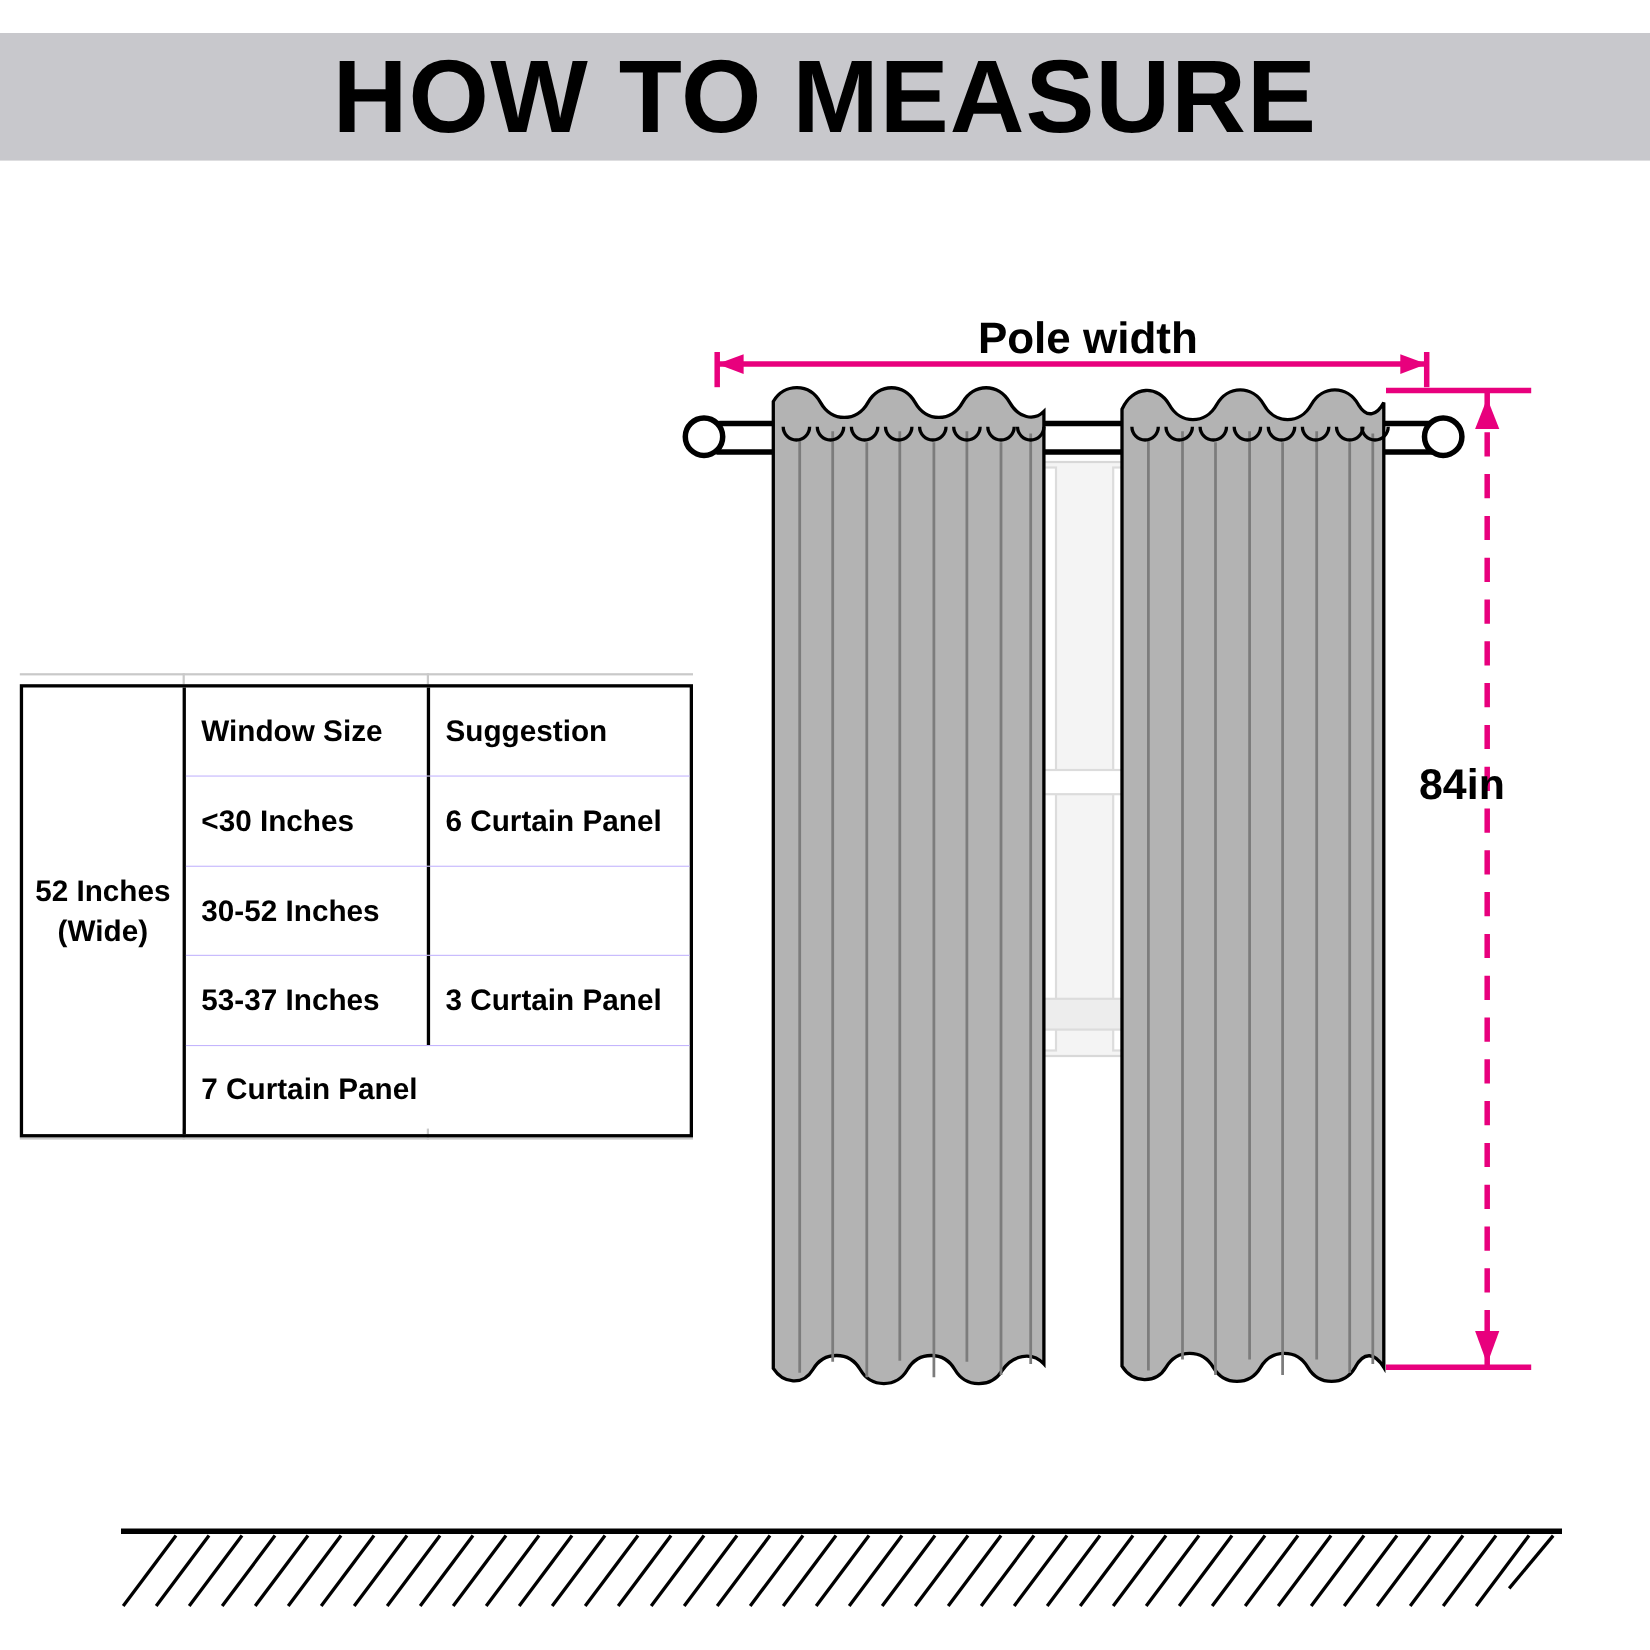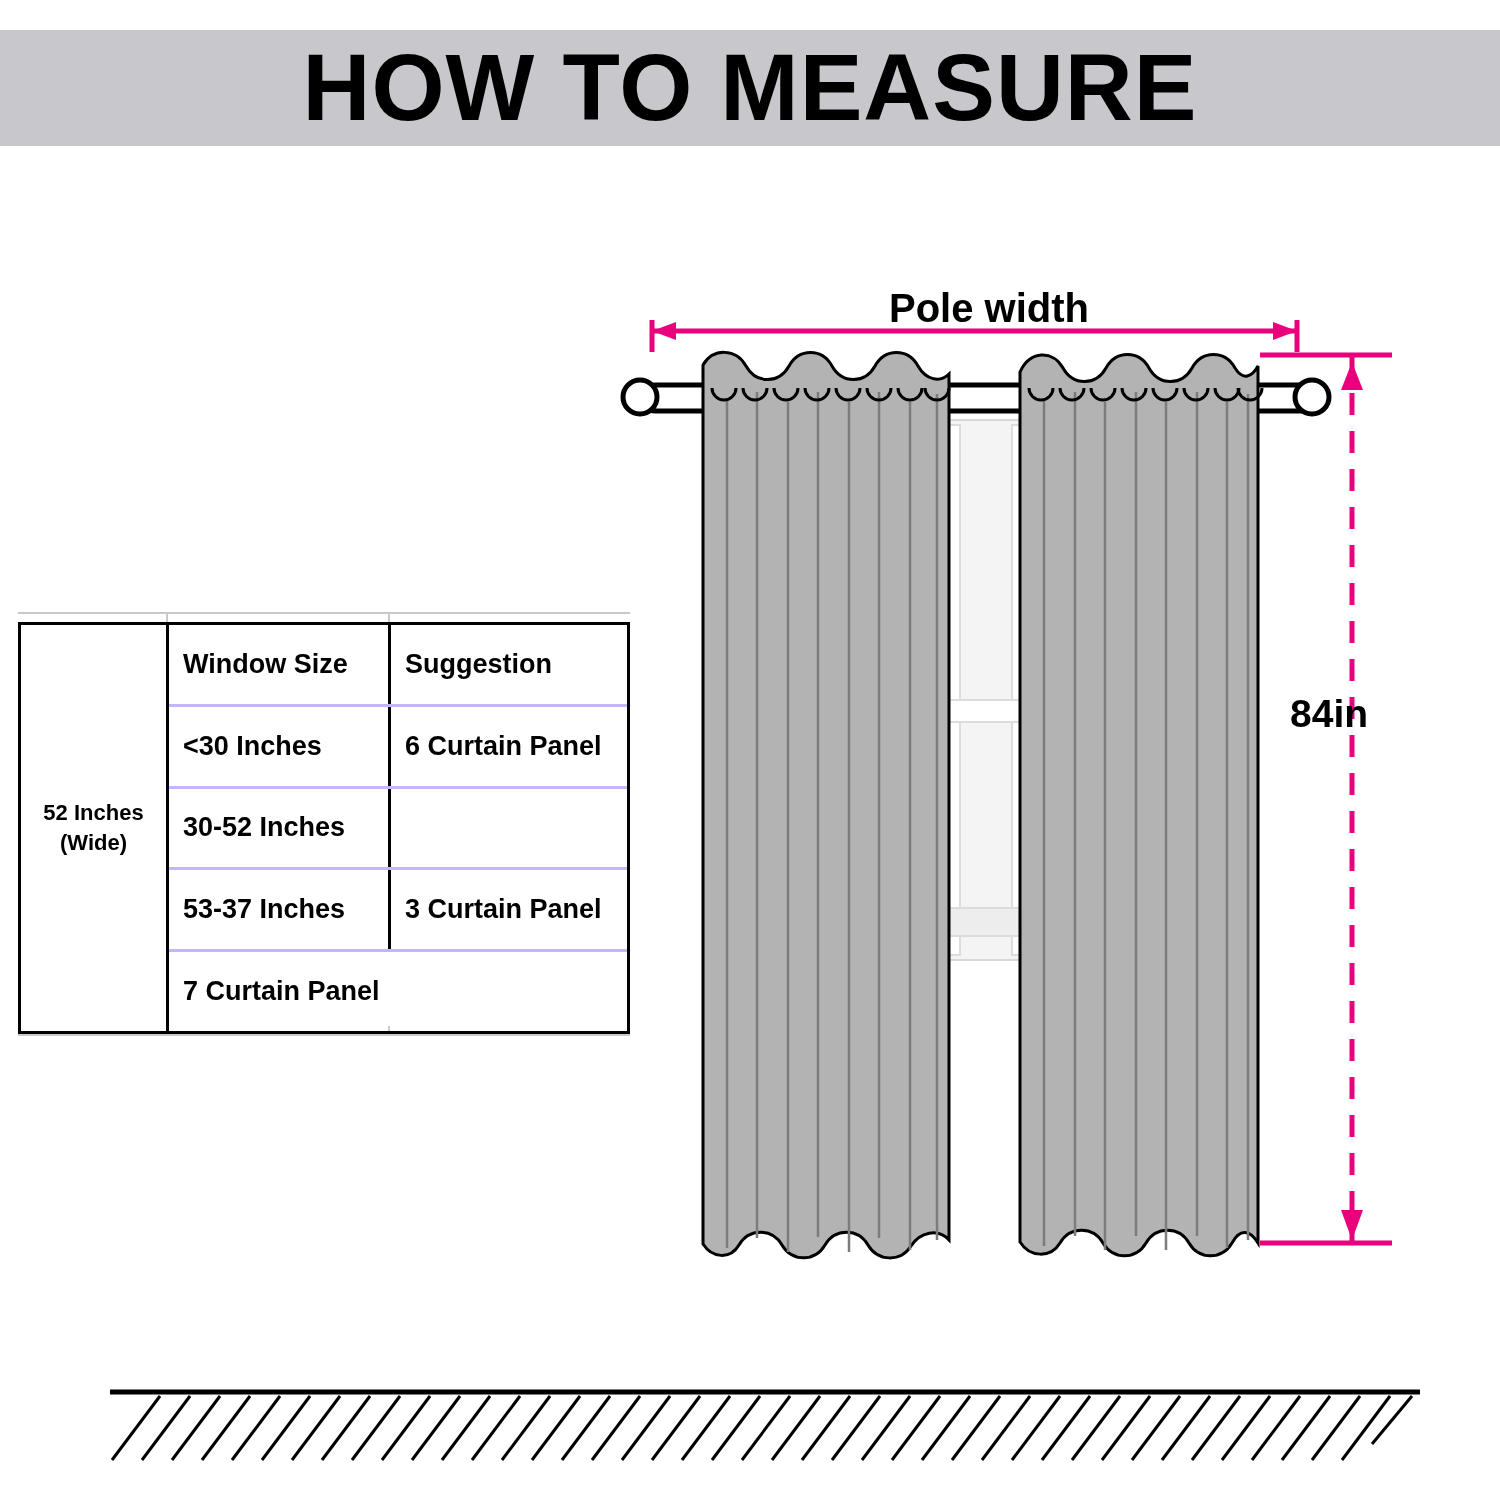--- a/index.html
+++ b/index.html
@@ -48,35 +48,35 @@
     display: flex;
   }
   #table-left-label {
     width: 148px;
     border-right: 3px solid #000;
     box-sizing: border-box;
     display: flex;
     flex-direction: column;
     align-items: center;
     justify-content: center;
-    font-size: 22px;
+    font-size: 27px;
     font-weight: bold;
     color: #000;
     line-height: 1.35;
     text-align: center;
   }
   #table-right {
     flex: 1;
     display: flex;
     flex-direction: column;
   }
   .t-row {
     display: flex;
     flex: 1;
-    border-bottom: 3px solid #c4b5fd;
+    border-bottom: 1px solid #c4b5fd;
     box-sizing: border-box;
   }
   .t-row.last { border-bottom: none; }
   .t-cell {
     display: flex;
     align-items: center;
     padding-left: 14px;
     font-size: 27px;
     font-weight: bold;
     color: #000;

